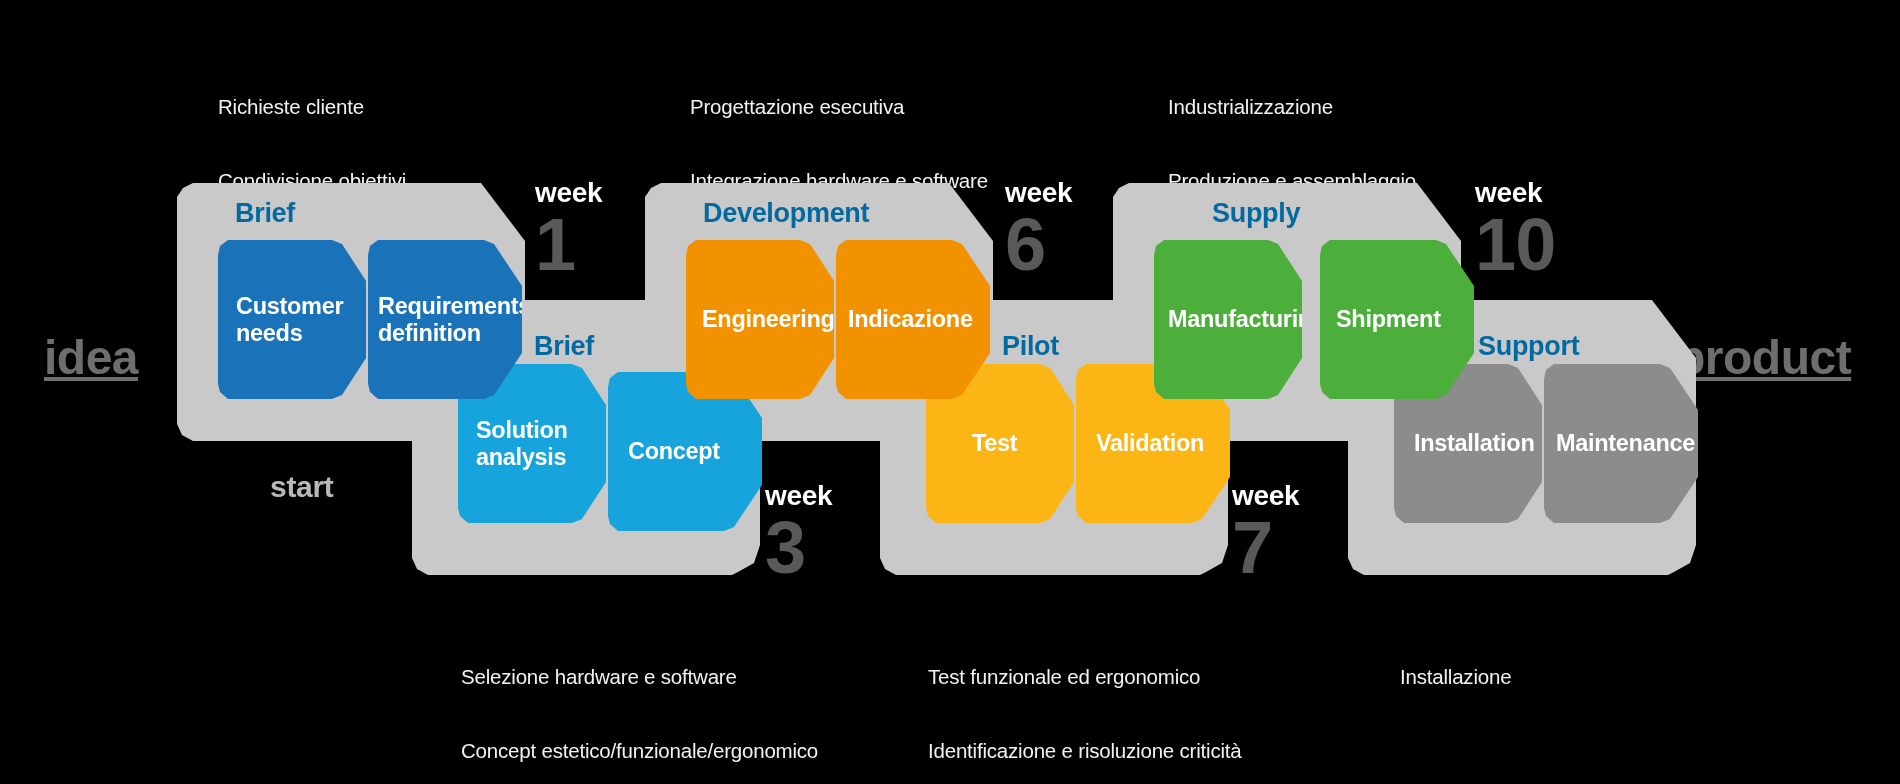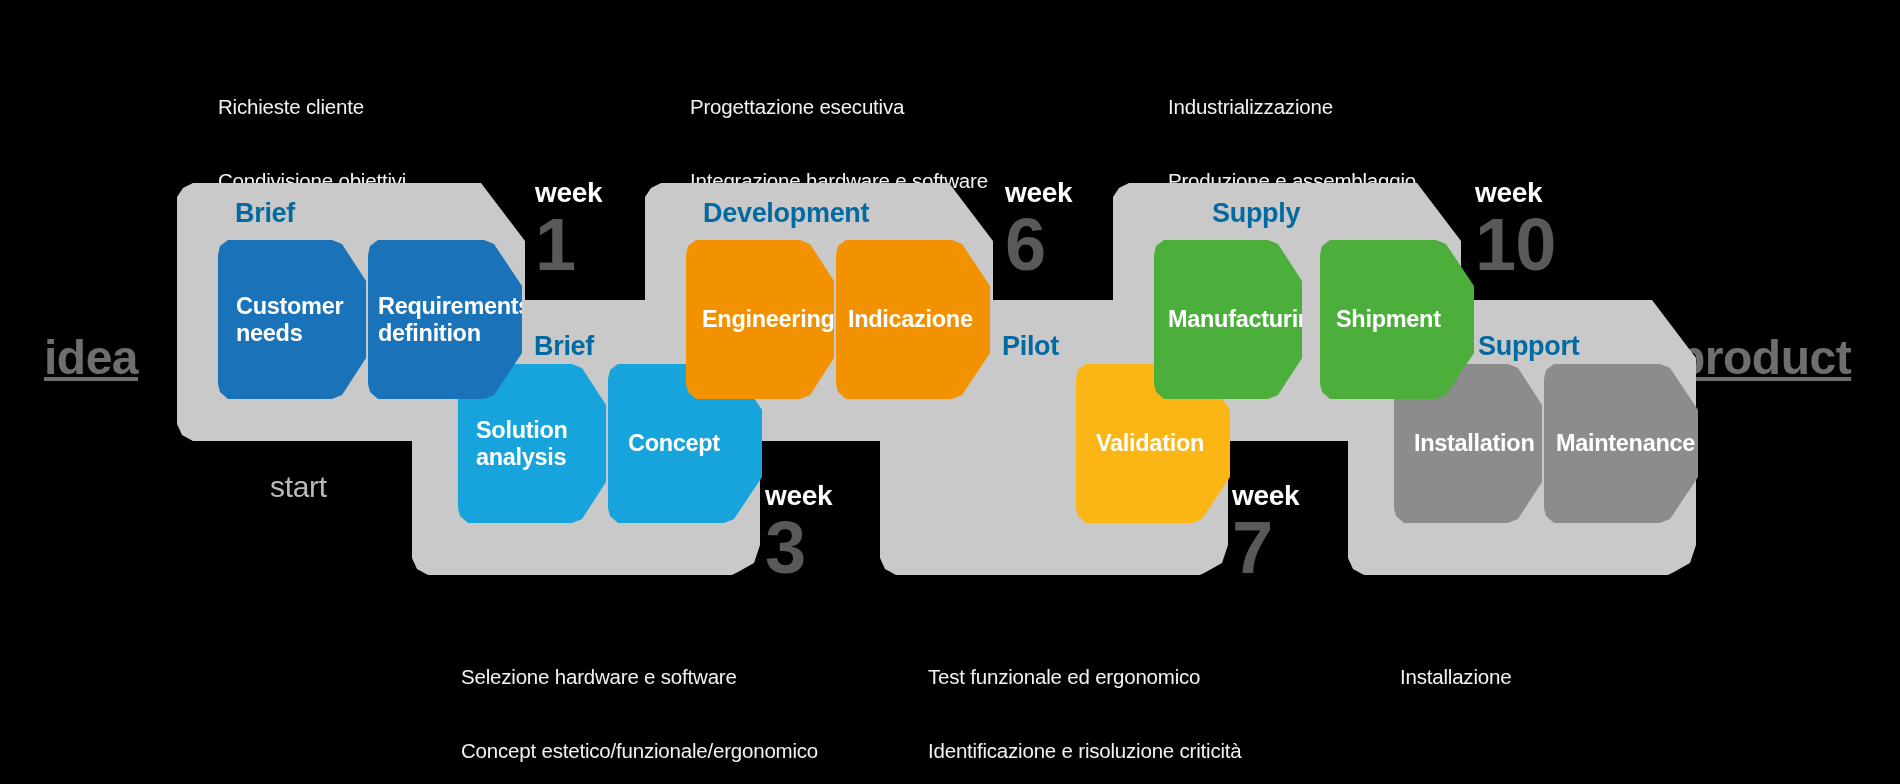--- a/index.html
+++ b/index.html
@@ -94,21 +94,21 @@
     font-size: 48px;
     font-weight: bold;
     letter-spacing: -0.5px;
     white-space: nowrap;
     text-decoration: underline;
   }
   .startcap {
     position: absolute;
     color: #b9b9b9;
     font-size: 30px;
-    font-weight: normal;
+    font-weight: bold;
     letter-spacing: -0.3px;
     white-space: nowrap;
   }
 </style>
 </head>
 <body>
 
 <div id="stage">
 
   <div class="notes" style="left:218px; top:46px;">
@@ -178,25 +178,29 @@
 
   <div class="panel" style="left:1113px; top:183px; width:348px; height:258px;
               clip-path: polygon(0 14px, 6px 5px, 16px 0, 304px 0, 348px 58px, 348px 228px, 342px 246px, 326px 255px, 320px 258px, 16px 258px, 5px 252px, 0 241px);"></div>
   <div class="panel-title" style="left:1212px; top:198px;">Supply</div>
 
   <div class="chev" style="left:458px; top:364px; width:148px; height:159px; background:#17a3dc; padding-left:18px;
               clip-path: polygon(10px 0, 114px 0, 124px 4px, 148px 41px, 148px 118px, 124px 155px, 114px 159px, 10px 159px, 2px 152px, 0 144px, 0 15px, 2px 6px);">
     <span class="lbl">Solution
 analysis</span>
   </div>
-  <div class="chev" style="left:608px; top:364px; width:154px; height:159px; background:#17a3dc; padding-left:20px;
+  <div class="chev" style="left:608px; top:372px; width:154px; height:159px; background:#17a3dc; padding-left:20px;
               clip-path: polygon(10px 0, 116px 0, 126px 4px, 154px 46px, 154px 113px, 126px 155px, 116px 159px, 10px 159px, 2px 152px, 0 144px, 0 15px, 2px 6px);">
     <span class="lbl">Concept</span>
   </div>
 
+  <div class="chev" style="left:926px; top:364px; width:148px; height:159px; background:#fbb615; padding-left:46px;
+              clip-path: polygon(10px 0, 114px 0, 124px 4px, 148px 41px, 148px 118px, 124px 155px, 114px 159px, 10px 159px, 2px 152px, 0 144px, 0 15px, 2px 6px);">
+    <span class="lbl">Test</span>
+  </div>
   <div class="chev" style="left:1076px; top:364px; width:154px; height:159px; background:#fbb615; padding-left:20px;
               clip-path: polygon(10px 0, 116px 0, 126px 4px, 154px 46px, 154px 113px, 126px 155px, 116px 159px, 10px 159px, 2px 152px, 0 144px, 0 15px, 2px 6px);">
     <span class="lbl">Validation</span>
   </div>
 
   <div class="chev" style="left:1394px; top:364px; width:148px; height:159px; background:#8c8c8c; padding-left:20px;
               clip-path: polygon(10px 0, 114px 0, 124px 4px, 148px 41px, 148px 118px, 124px 155px, 114px 159px, 10px 159px, 2px 152px, 0 144px, 0 15px, 2px 6px);">
     <span class="lbl">Installation</span>
   </div>
   <div class="chev" style="left:218px; top:240px; width:148px; height:159px; background:#1a72b8; padding-left:18px;

